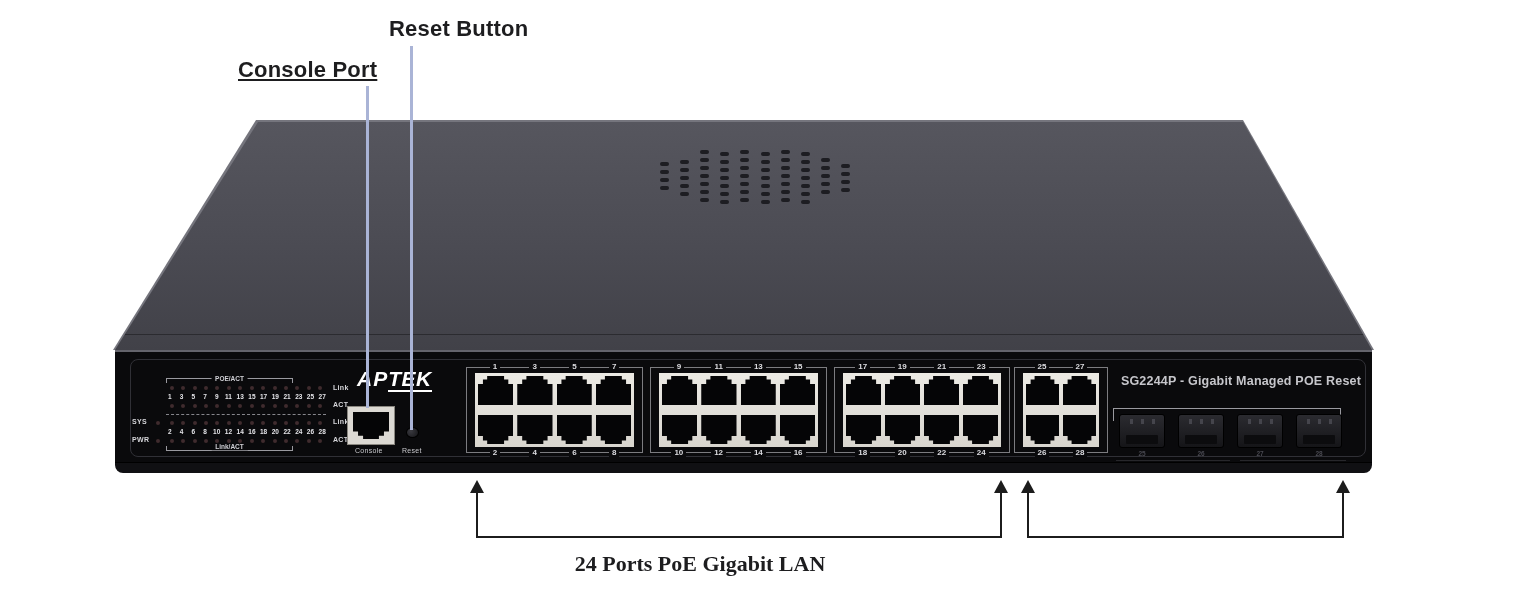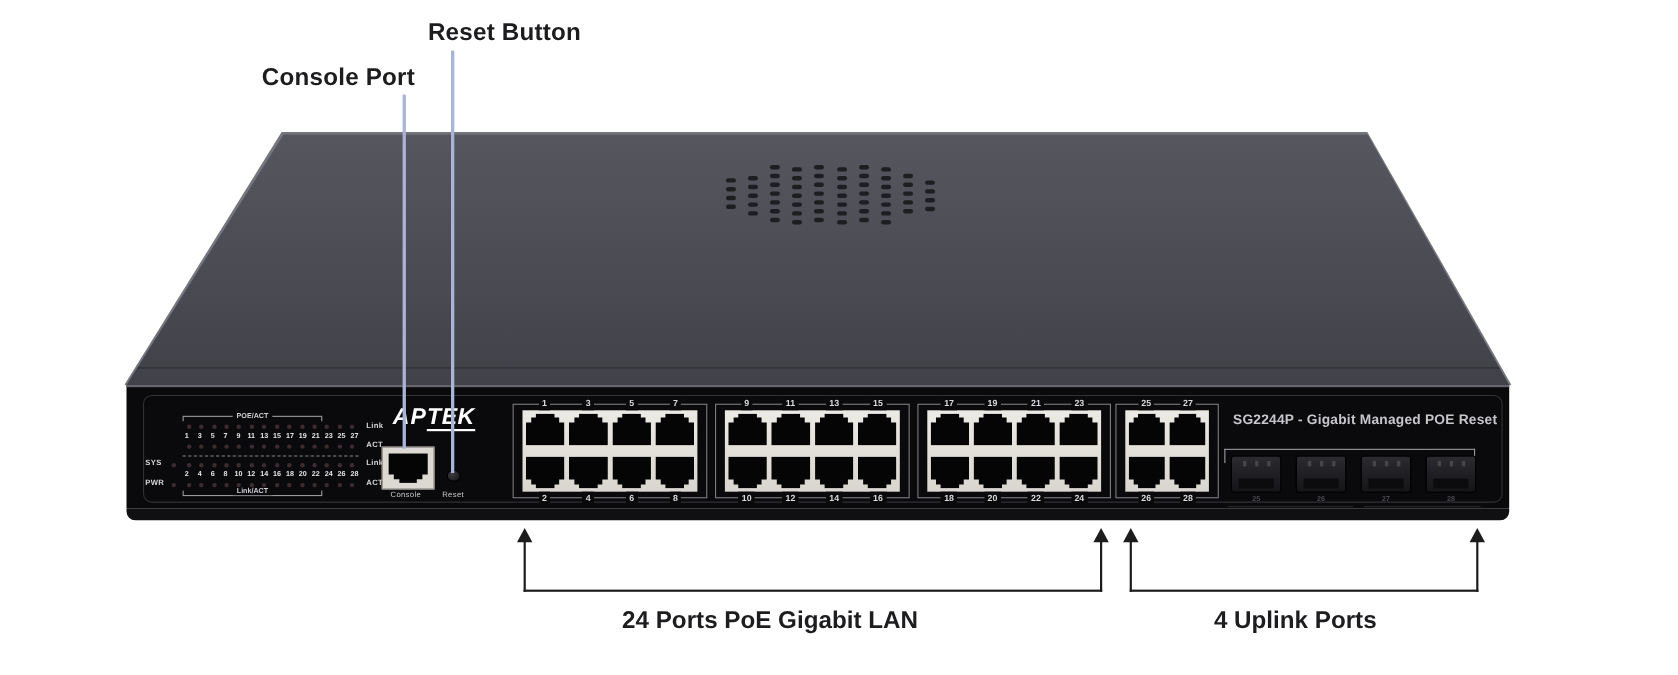--- a/index.html
+++ b/index.html
@@ -92,21 +92,21 @@
   .arrow-up{position:absolute;top:480px;width:0;height:0;border-left:7px solid transparent;
             border-right:7px solid transparent;border-bottom:13px solid #1c1c1c;}
   .callout-label{position:absolute;top:551px;font-size:22px;font-weight:bold;color:#1d1d1f;text-align:center;}
 </style>
 </head>
 <body>
 
 <div class="scene">
 
   <div class="ann-label" style="left:389px;top:16px;">Reset Button</div>
-  <div class="ann-label" style="left:238px;top:57px;">Console Port</div>
+  <div class="ann-label" style="left:238px;top:57px;text-decoration:underline;">Console Port</div>
 
   <div class="top-edge"></div>
   <div class="top-surface">
     <div class="bevel-line"></div>
     <div class="vents">
         <div class="vcol" style="padding-top: 0px;">
           <div class="vslot"></div>
           <div class="vslot"></div>
           <div class="vslot"></div>
           <div class="vslot"></div>
@@ -640,24 +640,23 @@
   <div class="vline" style="left:366px;top:86px;height:322px;"></div>
   <div class="vline" style="left:410px;top:46px;height:384px;"></div>
 
   <div>
     <div class="arrow-up" style="left:470px;"></div>
     <div class="arrow-up" style="left:994px;"></div>
     <div class="bk-v" style="left:476px;"></div>
     <div class="bk-v" style="left:1000px;"></div>
     <div class="bk-h" style="left:476px;width:526px;"></div>
   </div>
-  <div class="callout-label" style="left:480px;width:440px;">24 Ports PoE Gigabit LAN</div>
+  <div class="callout-label" style="left:480px;width:440px;font-family:Liberation Serif, serif;">24 Ports PoE Gigabit LAN</div>
 
   <div>
     <div class="arrow-up" style="left:1021px;"></div>
     <div class="arrow-up" style="left:1336px;"></div>
     <div class="bk-v" style="left:1027px;"></div>
     <div class="bk-v" style="left:1342px;"></div>
     <div class="bk-h" style="left:1027px;width:317px;"></div>
   </div>
-  <div class="callout-label" style="left:1030px;width:295px;">4 Uplink Ports</div>
 
 </div>
 
 </body></html>

